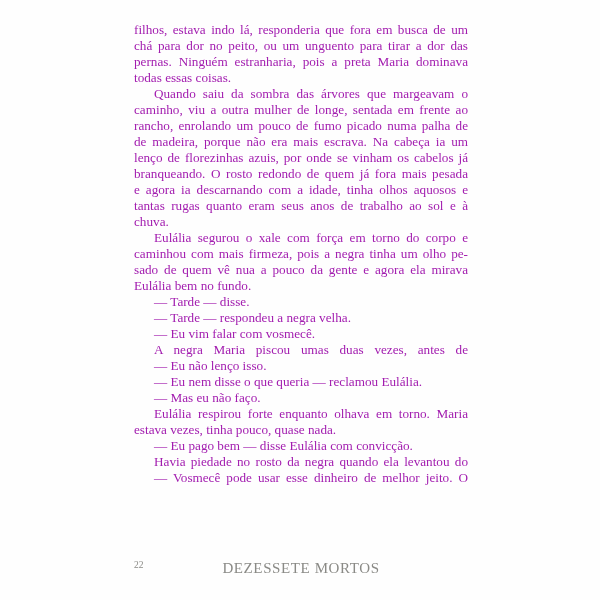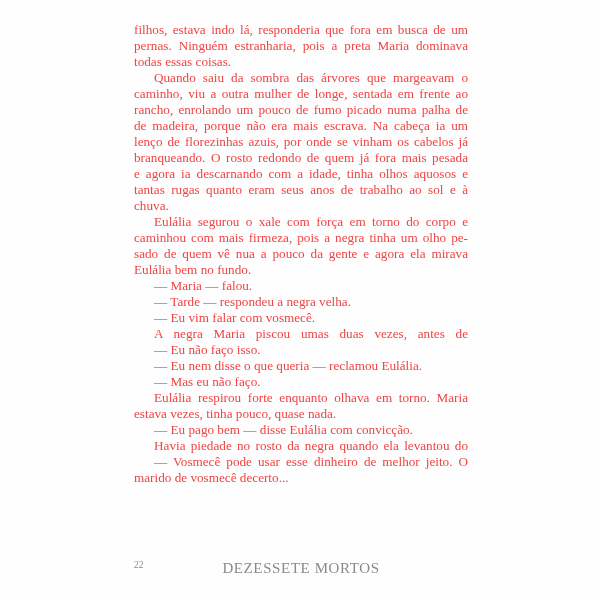--- a/index.html
+++ b/index.html
@@ -58,48 +58,48 @@
     top: 0;
     text-align: center;
     font-size: 15px;
     letter-spacing: 0.6px;
   }
 </style>
 </head>
 <body>
 
 <div class="page" style="background: rgb(254, 254, 254);">
-  <div class="text-block" style="color: #ef4444;">
+  <div class="text-block" style="color: #a21caf;">
       <div class="line">filhos, estava indo lá, responderia que fora em busca de um</div>
+      <div class="line">chá para dor no peito, ou um unguento para tirar a dor das</div>
       <div class="line">pernas. Ninguém estranharia, pois a preta Maria dominava</div>
       <div class="line last">todas essas coisas.</div>
       <div class="line indent">Quando saiu da sombra das árvores que margeavam o</div>
       <div class="line">caminho, viu a outra mulher de longe, sentada em frente ao</div>
       <div class="line">rancho, enrolando um pouco de fumo picado numa palha de</div>
       <div class="line">de madeira, porque não era mais escrava. Na cabeça ia um</div>
       <div class="line">lenço de florezinhas azuis, por onde se vinham os cabelos já</div>
       <div class="line">branqueando. O rosto redondo de quem já fora mais pesada</div>
       <div class="line">e agora ia descarnando com a idade, tinha olhos aquosos e</div>
       <div class="line">tantas rugas quanto eram seus anos de trabalho ao sol e à</div>
       <div class="line last">chuva.</div>
       <div class="line indent">Eulália segurou o xale com força em torno do corpo e</div>
       <div class="line">caminhou com mais firmeza, pois a negra tinha um olho pe-</div>
       <div class="line">sado de quem vê nua a pouco da gente e agora ela mirava</div>
       <div class="line last">Eulália bem no fundo.</div>
-      <div class="line indent last">— Maria — falou.</div>
+      <div class="line indent last">— Tarde — disse.</div>
       <div class="line indent last">— Tarde — respondeu a negra velha.</div>
       <div class="line indent last">— Eu vim falar com vosmecê.</div>
       <div class="line indent">A negra Maria piscou umas duas vezes, antes de</div>
-      <div class="line indent last">— Eu não faço isso.</div>
+      <div class="line indent last">— Eu não lenço isso.</div>
       <div class="line indent last">— Eu nem disse o que queria — reclamou Eulália.</div>
       <div class="line indent last">— Mas eu não faço.</div>
       <div class="line indent">Eulália respirou forte enquanto olhava em torno. Maria</div>
       <div class="line last">estava vezes, tinha pouco, quase nada.</div>
       <div class="line indent last">— Eu pago bem — disse Eulália com convicção.</div>
       <div class="line indent">Havia piedade no rosto da negra quando ela levantou do</div>
       <div class="line indent">— Vosmecê pode usar esse dinheiro de melhor jeito. O</div>
-      <div class="line last">marido de vosmecê decerto...</div>
     </div>
   <div class="footer" style="color: rgb(138, 138, 134);">
     <span class="pagenum">22</span>
     <span class="running">DEZESSETE MORTOS</span>
   </div>
 </div>
 
 </body></html>

